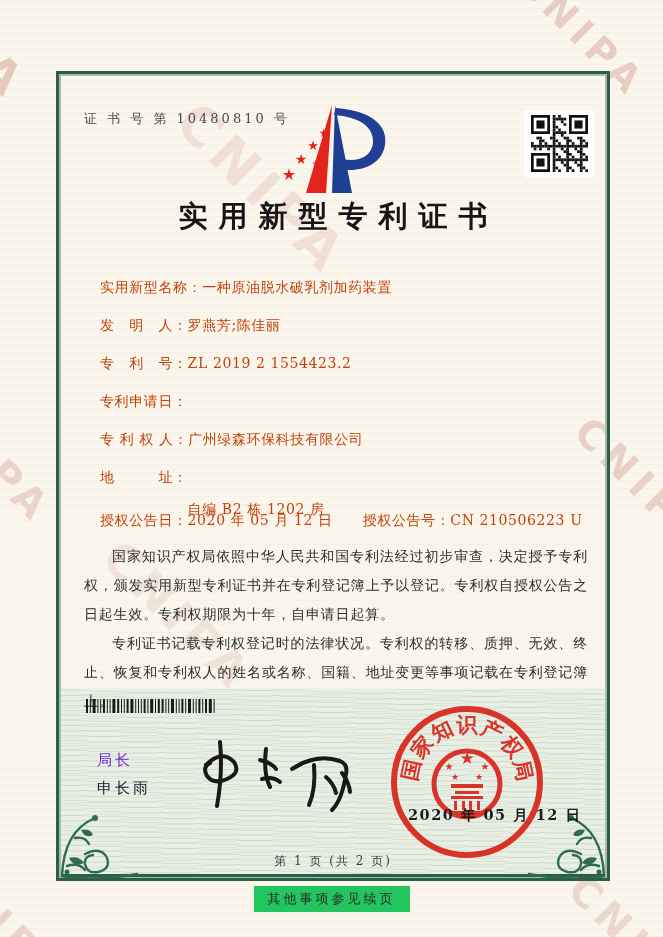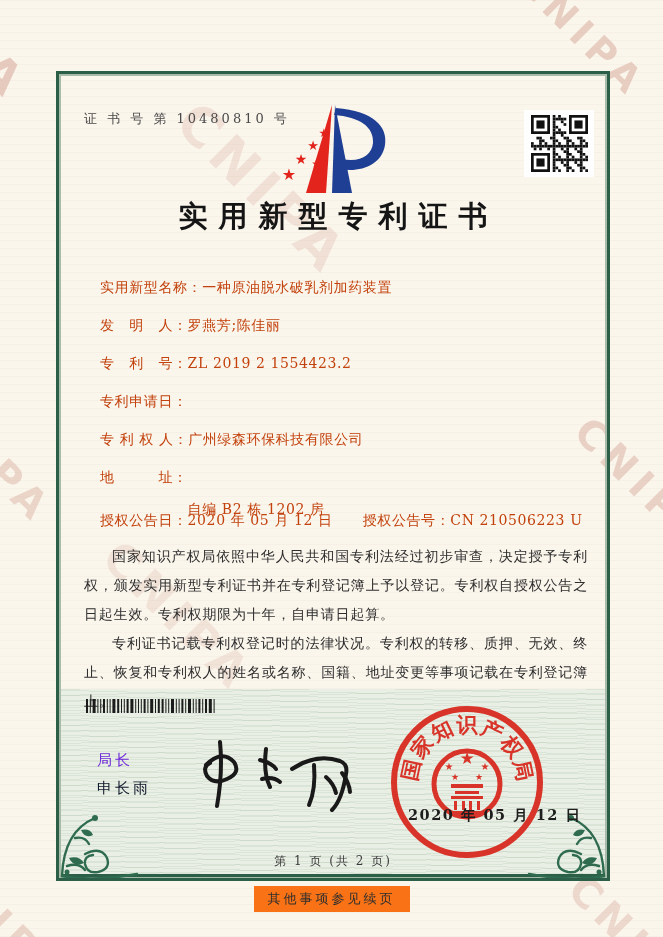--- a/index.html
+++ b/index.html
@@ -58,21 +58,21 @@
     display:flex;align-items:center;justify-content:center;}
   #director-title{left:97px;top:751px;font-size:15px;letter-spacing:3px;color:#6d28d9;
     font-family:"DejaVu Sans","Liberation Sans",sans-serif;}
   #director-name{left:97px;top:779px;font-size:15px;letter-spacing:3px;color:#0f172a;
     font-family:"DejaVu Sans","Liberation Sans",sans-serif;}
   #seal-box{left:379px;top:694px;width:176px;height:176px;opacity:0.93;}
   #seal-date{left:408px;top:806px;font-size:14.5px;letter-spacing:1.5px;color:#1d1d1d;font-weight:bold;z-index:4;}
   #page-info{left:56px;top:853px;width:554px;text-align:center;font-size:12px;letter-spacing:2px;color:#3a3a3a;z-index:4;}
   #footer-chip{
     left:50%;top:886px;transform:translateX(-50%);
-    background:#f97316;padding:4px 14px;font-size:13px;letter-spacing:3px;color:#2e2e2e;z-index:3;
+    background:#22c55e;padding:4px 14px;font-size:13px;letter-spacing:3px;color:#2e2e2e;z-index:3;
   }
 </style>
 </head>
 <body>
 
 <div id="page">
 
   <div class="wm" style="left:-96px;top:-62px;font-size:46px;opacity:.65;">CNIPA</div>
   <div class="wm" style="left:540px;top:-40px;font-size:38px;opacity:.6;">CNIPA</div>
   <div class="wm" style="left:598px;top:408px;font-size:40px;opacity:.55;">CNIPA</div>

